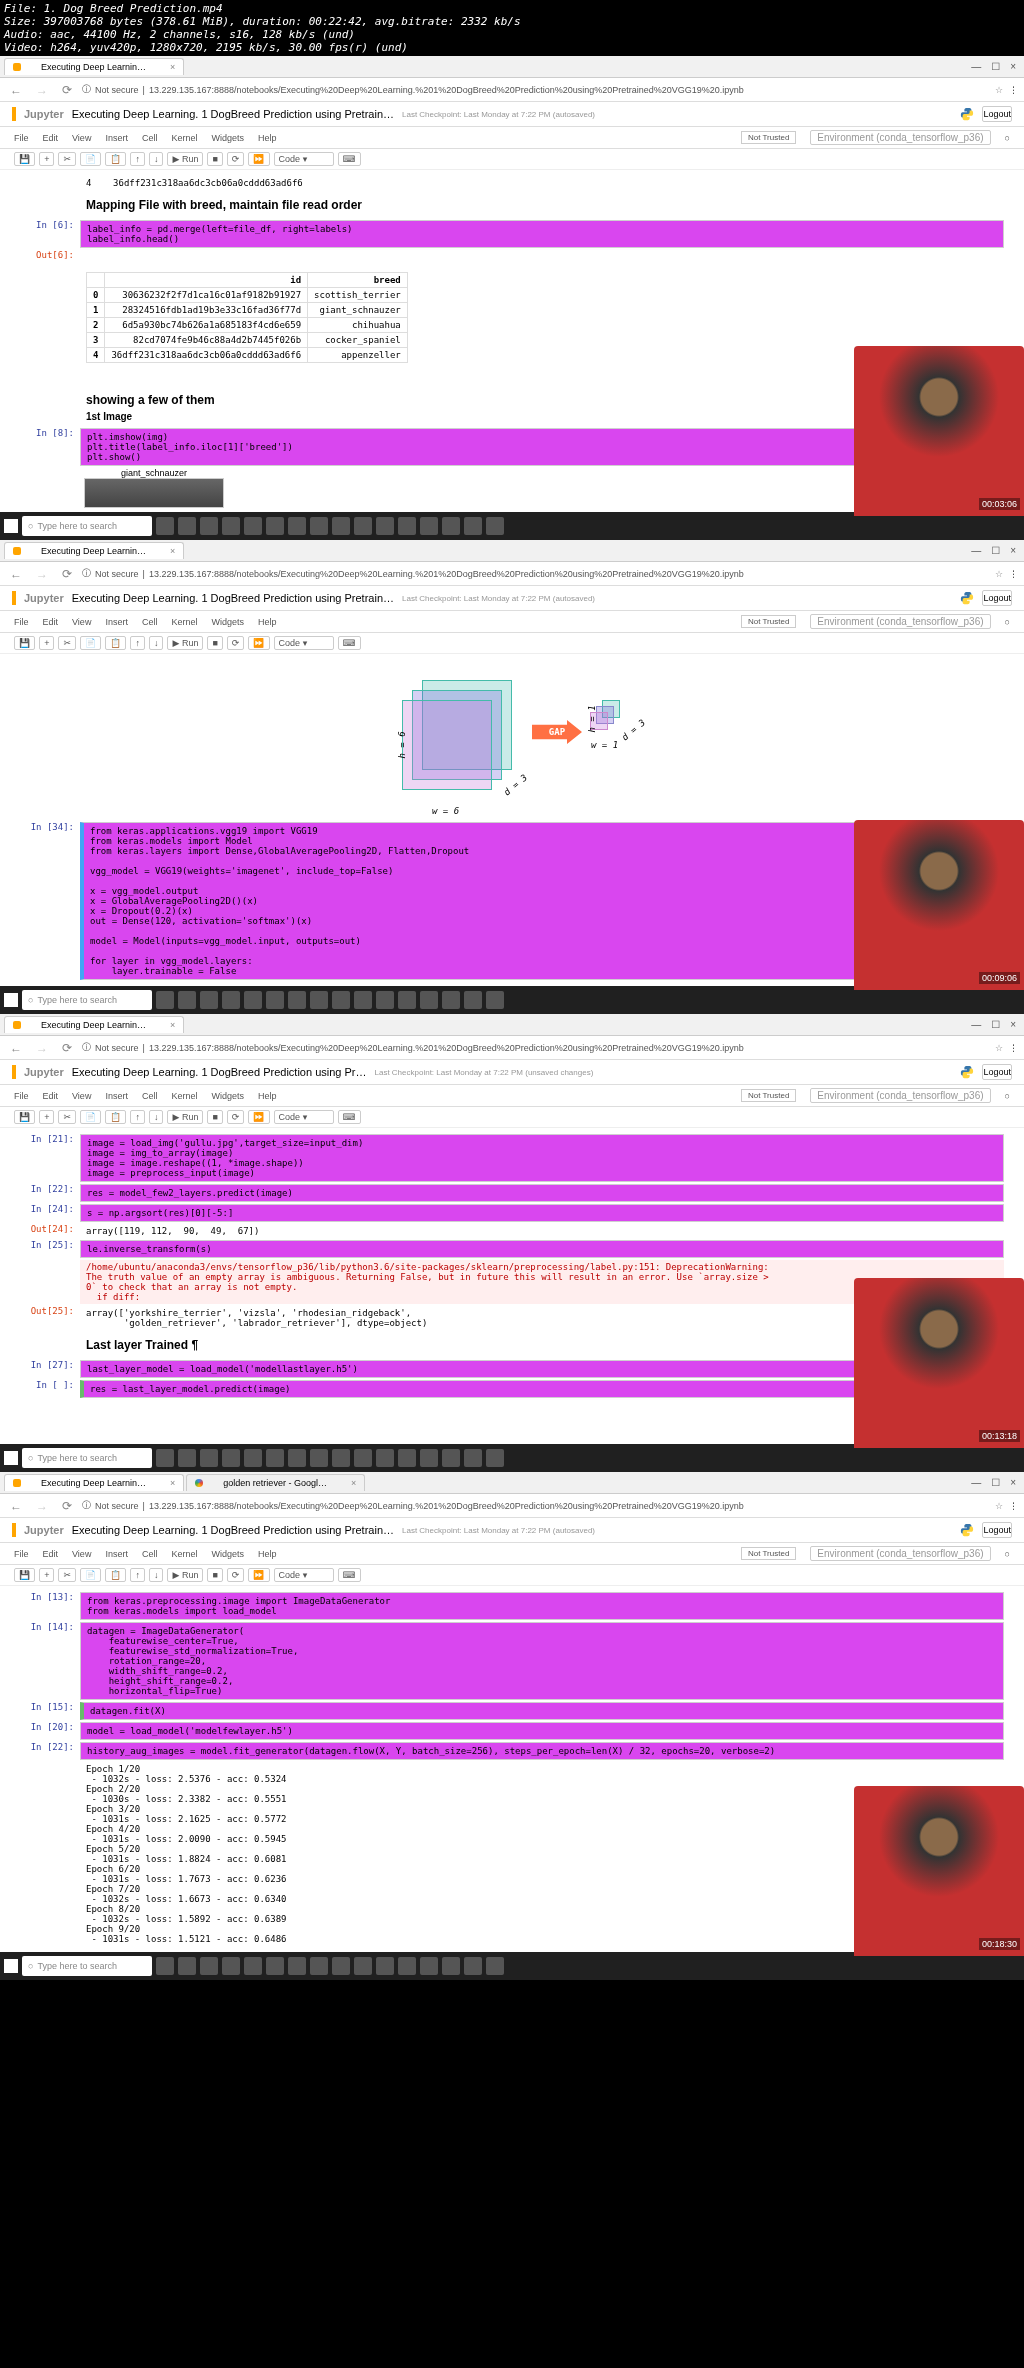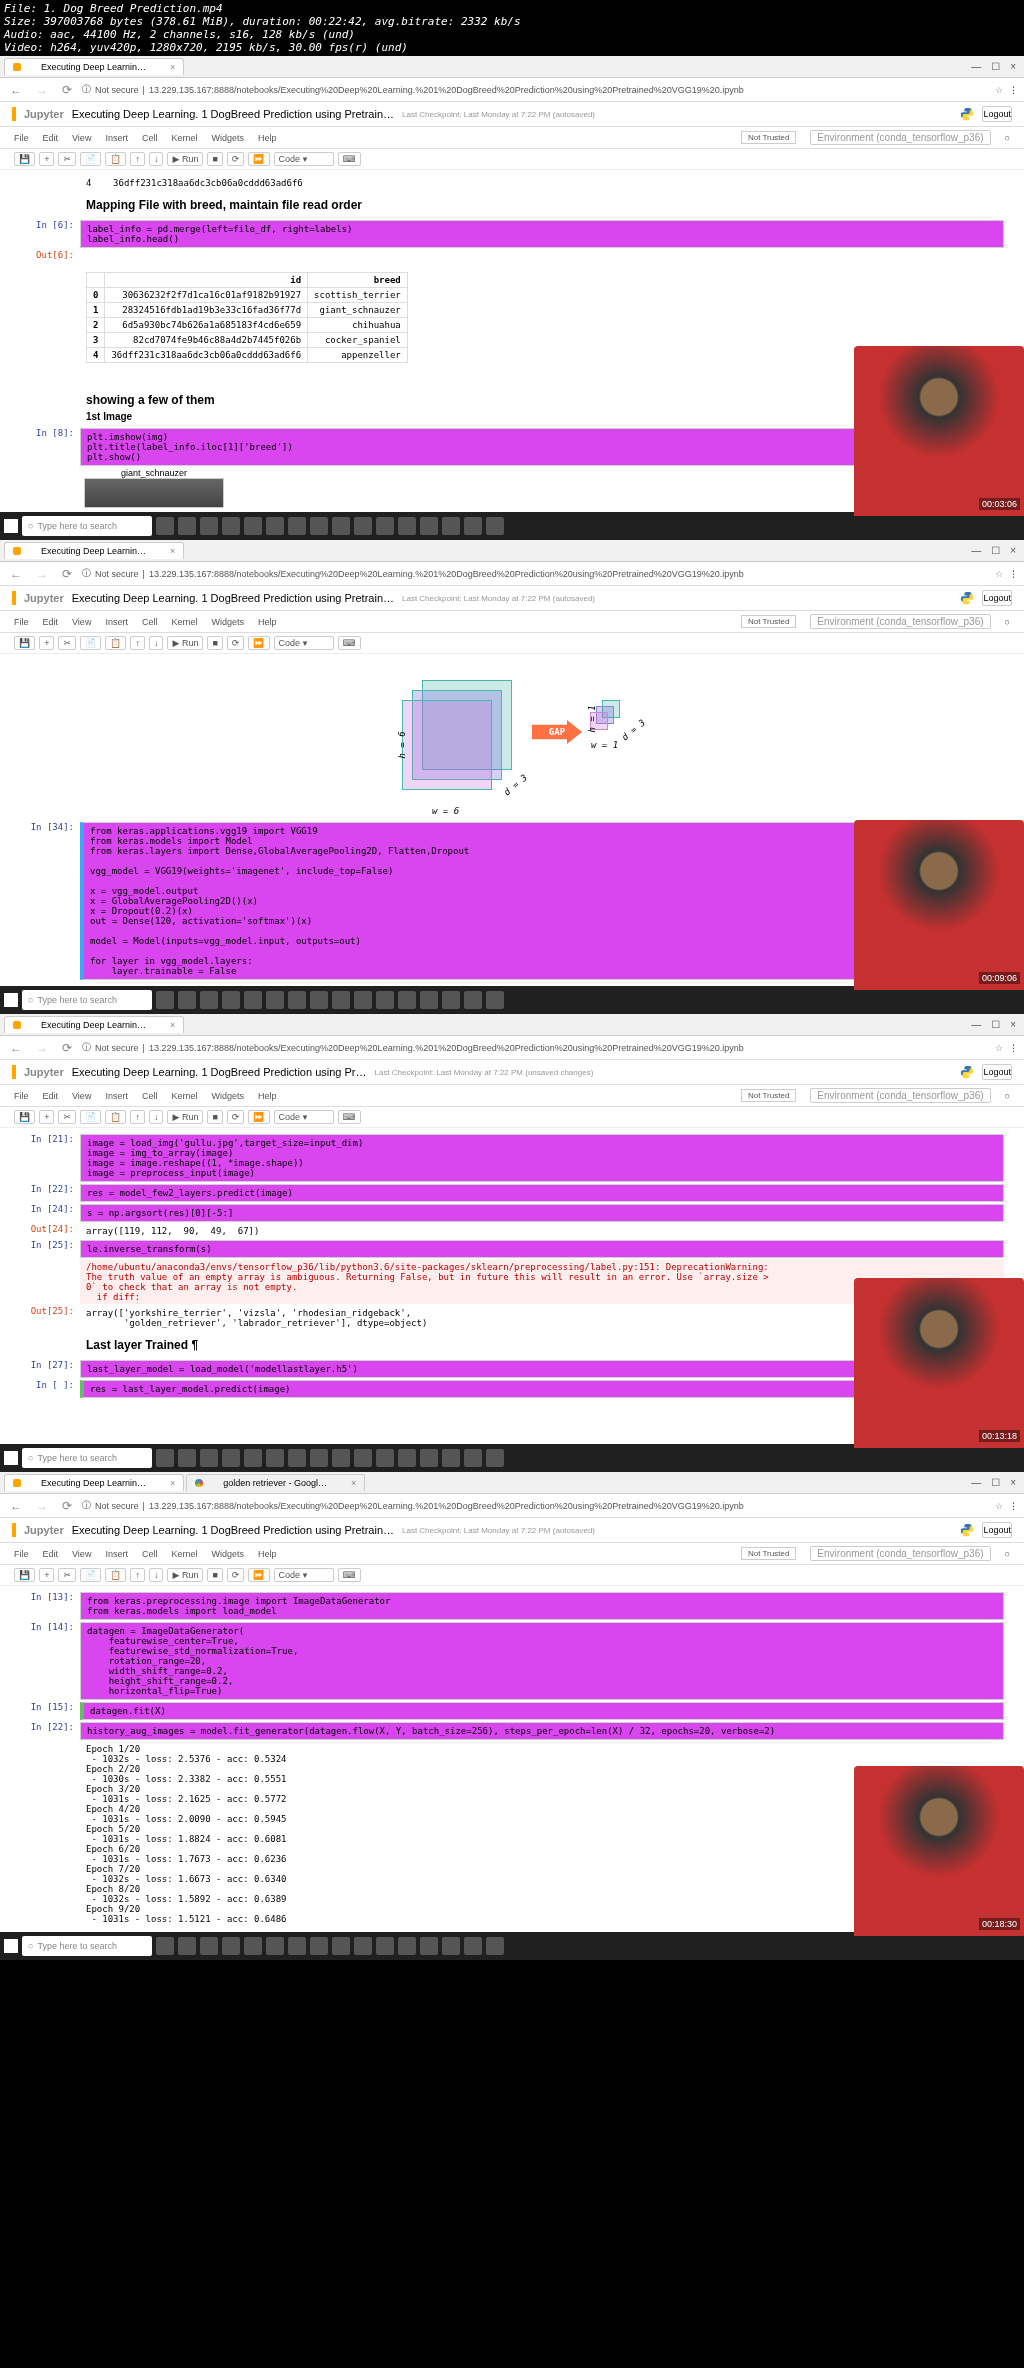--- a/index.html
+++ b/index.html
@@ -544,20 +544,24 @@
     rotation_range=20,
     width_shift_range=0.2,
     height_shift_range=0.2,
     horizontal_flip=True)</div>
       </div>
     <div class="cell">
         <div class="prompt">In [15]:</div>
         <div class="input-area running">datagen.fit(X)</div>
       </div>
     <div class="cell">
+        <div class="prompt">In [20]:</div>
+        <div class="input-area">model = load_model('modelfewlayer.h5')</div>
+      </div>
+    <div class="cell">
         <div class="prompt">In [22]:</div>
         <div class="input-area">history_aug_images = model.fit_generator(datagen.flow(X, Y, batch_size=256), steps_per_epoch=len(X) / 32, epochs=20, verbose=2)</div>
       </div>
     <div class="cell">
         <div class="prompt"></div>
         <div class="output-area">Epoch 1/20
  - 1032s - loss: 2.5376 - acc: 0.5324
 Epoch 2/20
  - 1030s - loss: 2.3382 - acc: 0.5551
 Epoch 3/20

